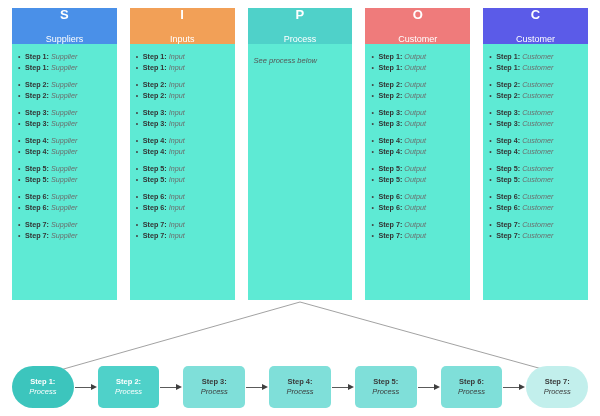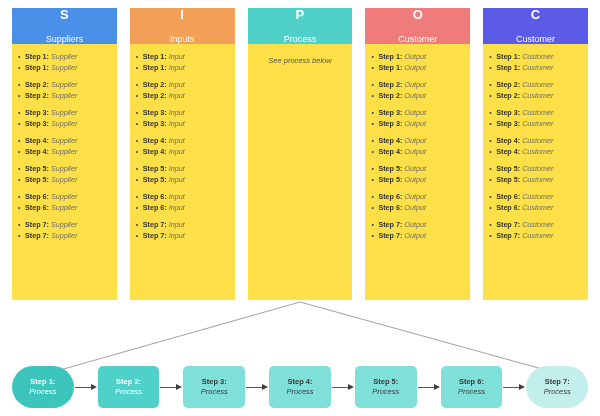--- a/index.html
+++ b/index.html
@@ -47,21 +47,21 @@
     letter-spacing: 0.2px;
   }
   .column-title {
     font-size: 9px;
     font-weight: normal;
     line-height: 12px;
     margin-top: 11px;
   }
   .column-body {
     flex: 1 1 auto;
-    background: #fde047;
+    background: #5eead4;
     padding: 8px 6px 6px 6px;
     box-sizing: border-box;
     overflow: hidden;
   }
   .step-group {
     margin-bottom: 7px;
   }
   .step-line {
     font-size: 7.2px;
     line-height: 10.5px;
@@ -84,21 +84,21 @@
     font-style: normal;
   }
   .step-value {
     font-style: italic;
     color: #6b6b6b;
   }
   .process-note {
     font-size: 7.5px;
     font-style: italic;
     color: #555555;
-    text-align: center;
+    text-align: left;
     margin-top: 4px;
   }
 
   
   #connector-svg {
     position: absolute;
     left: 0;
     top: 296px;
     width: 600px;
     height: 80px;

